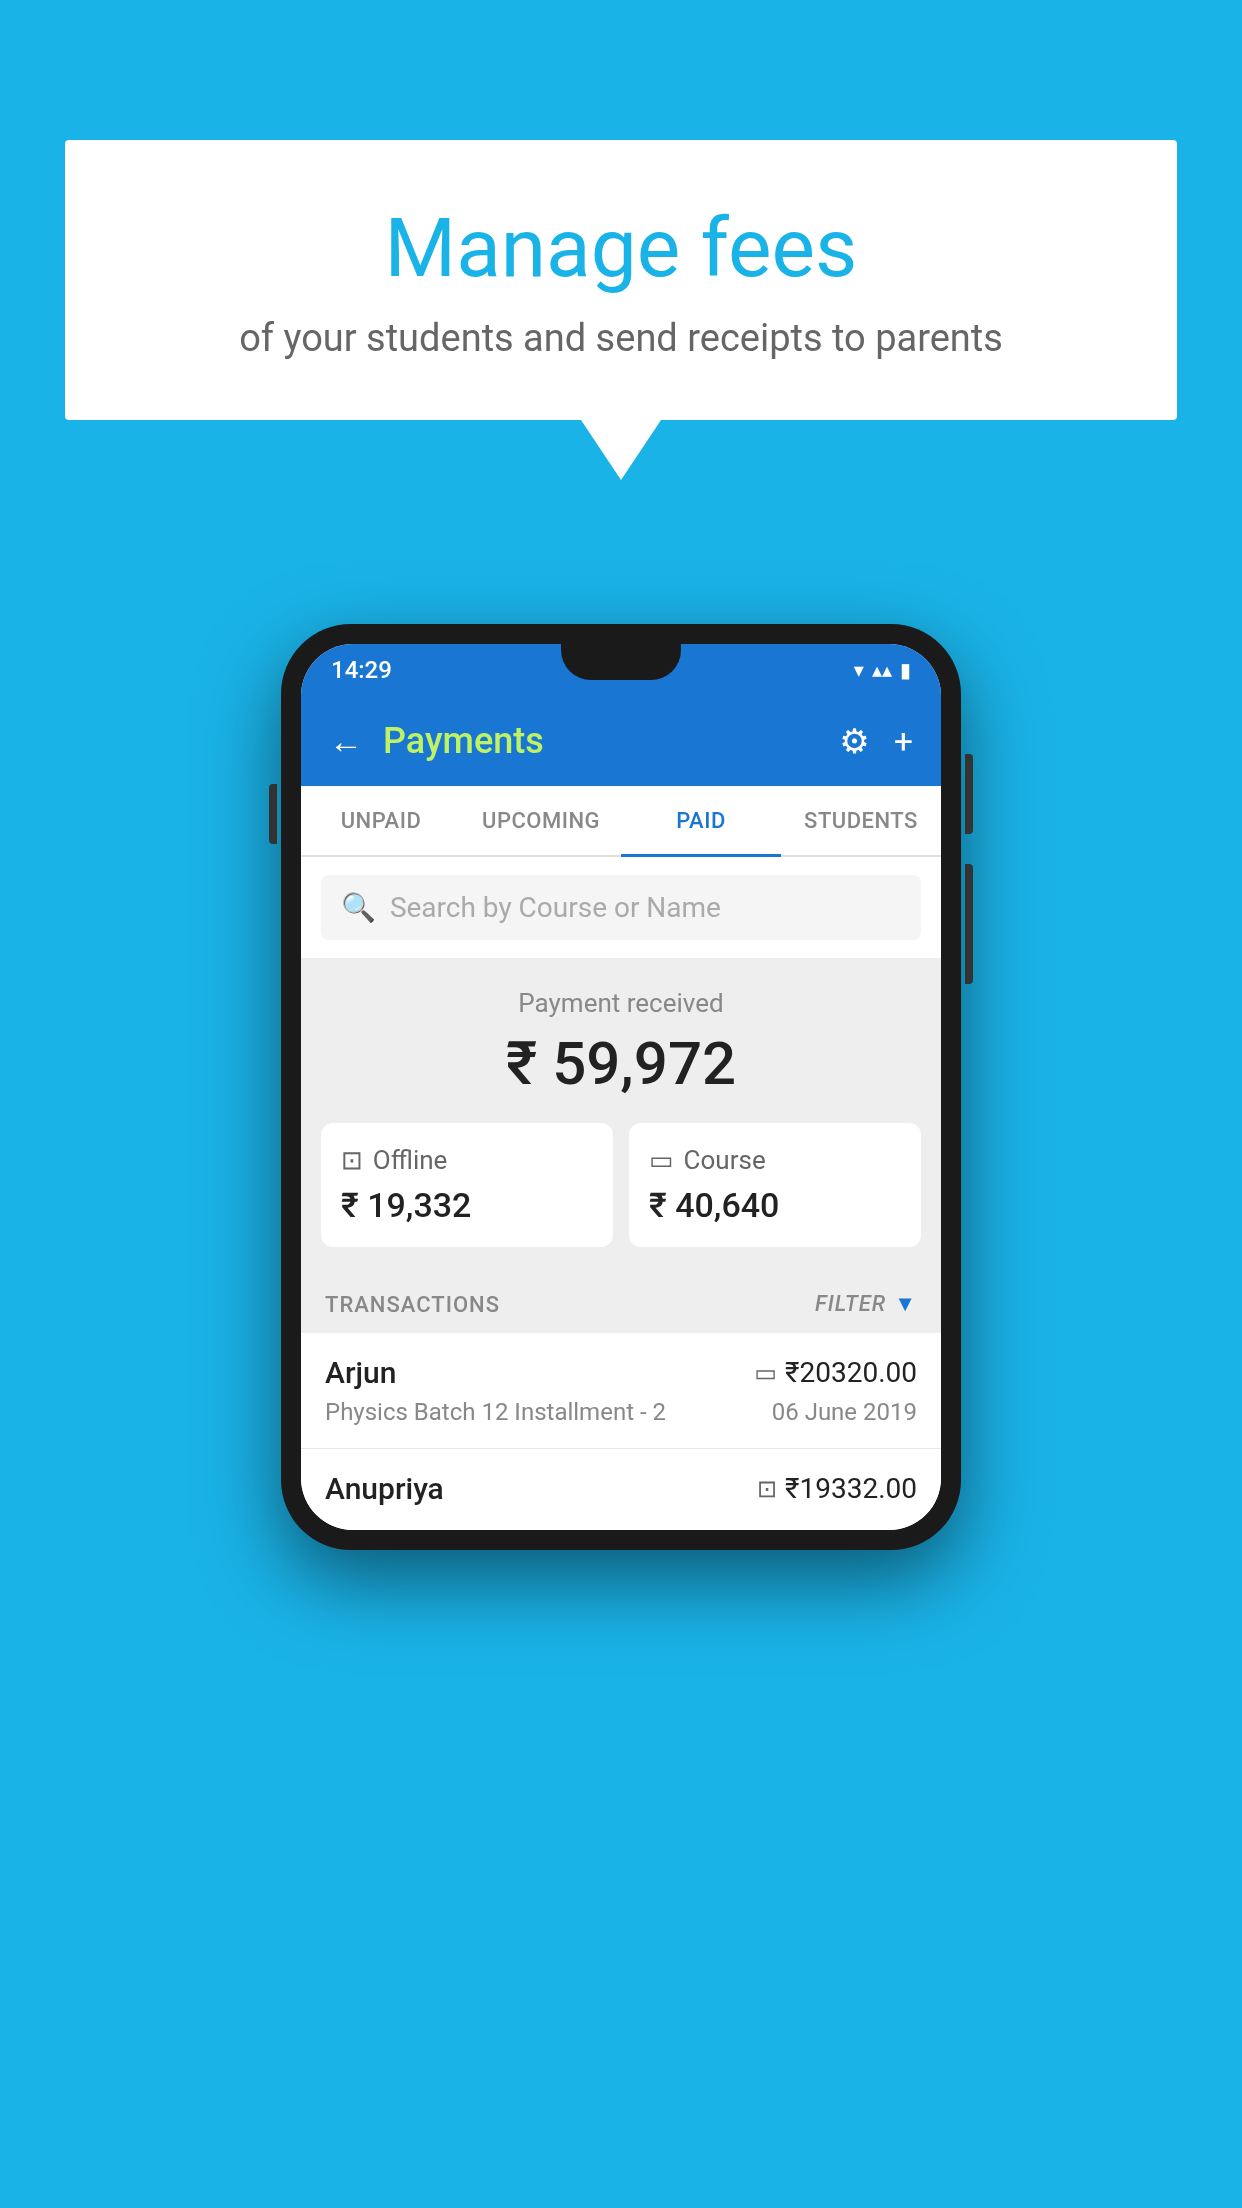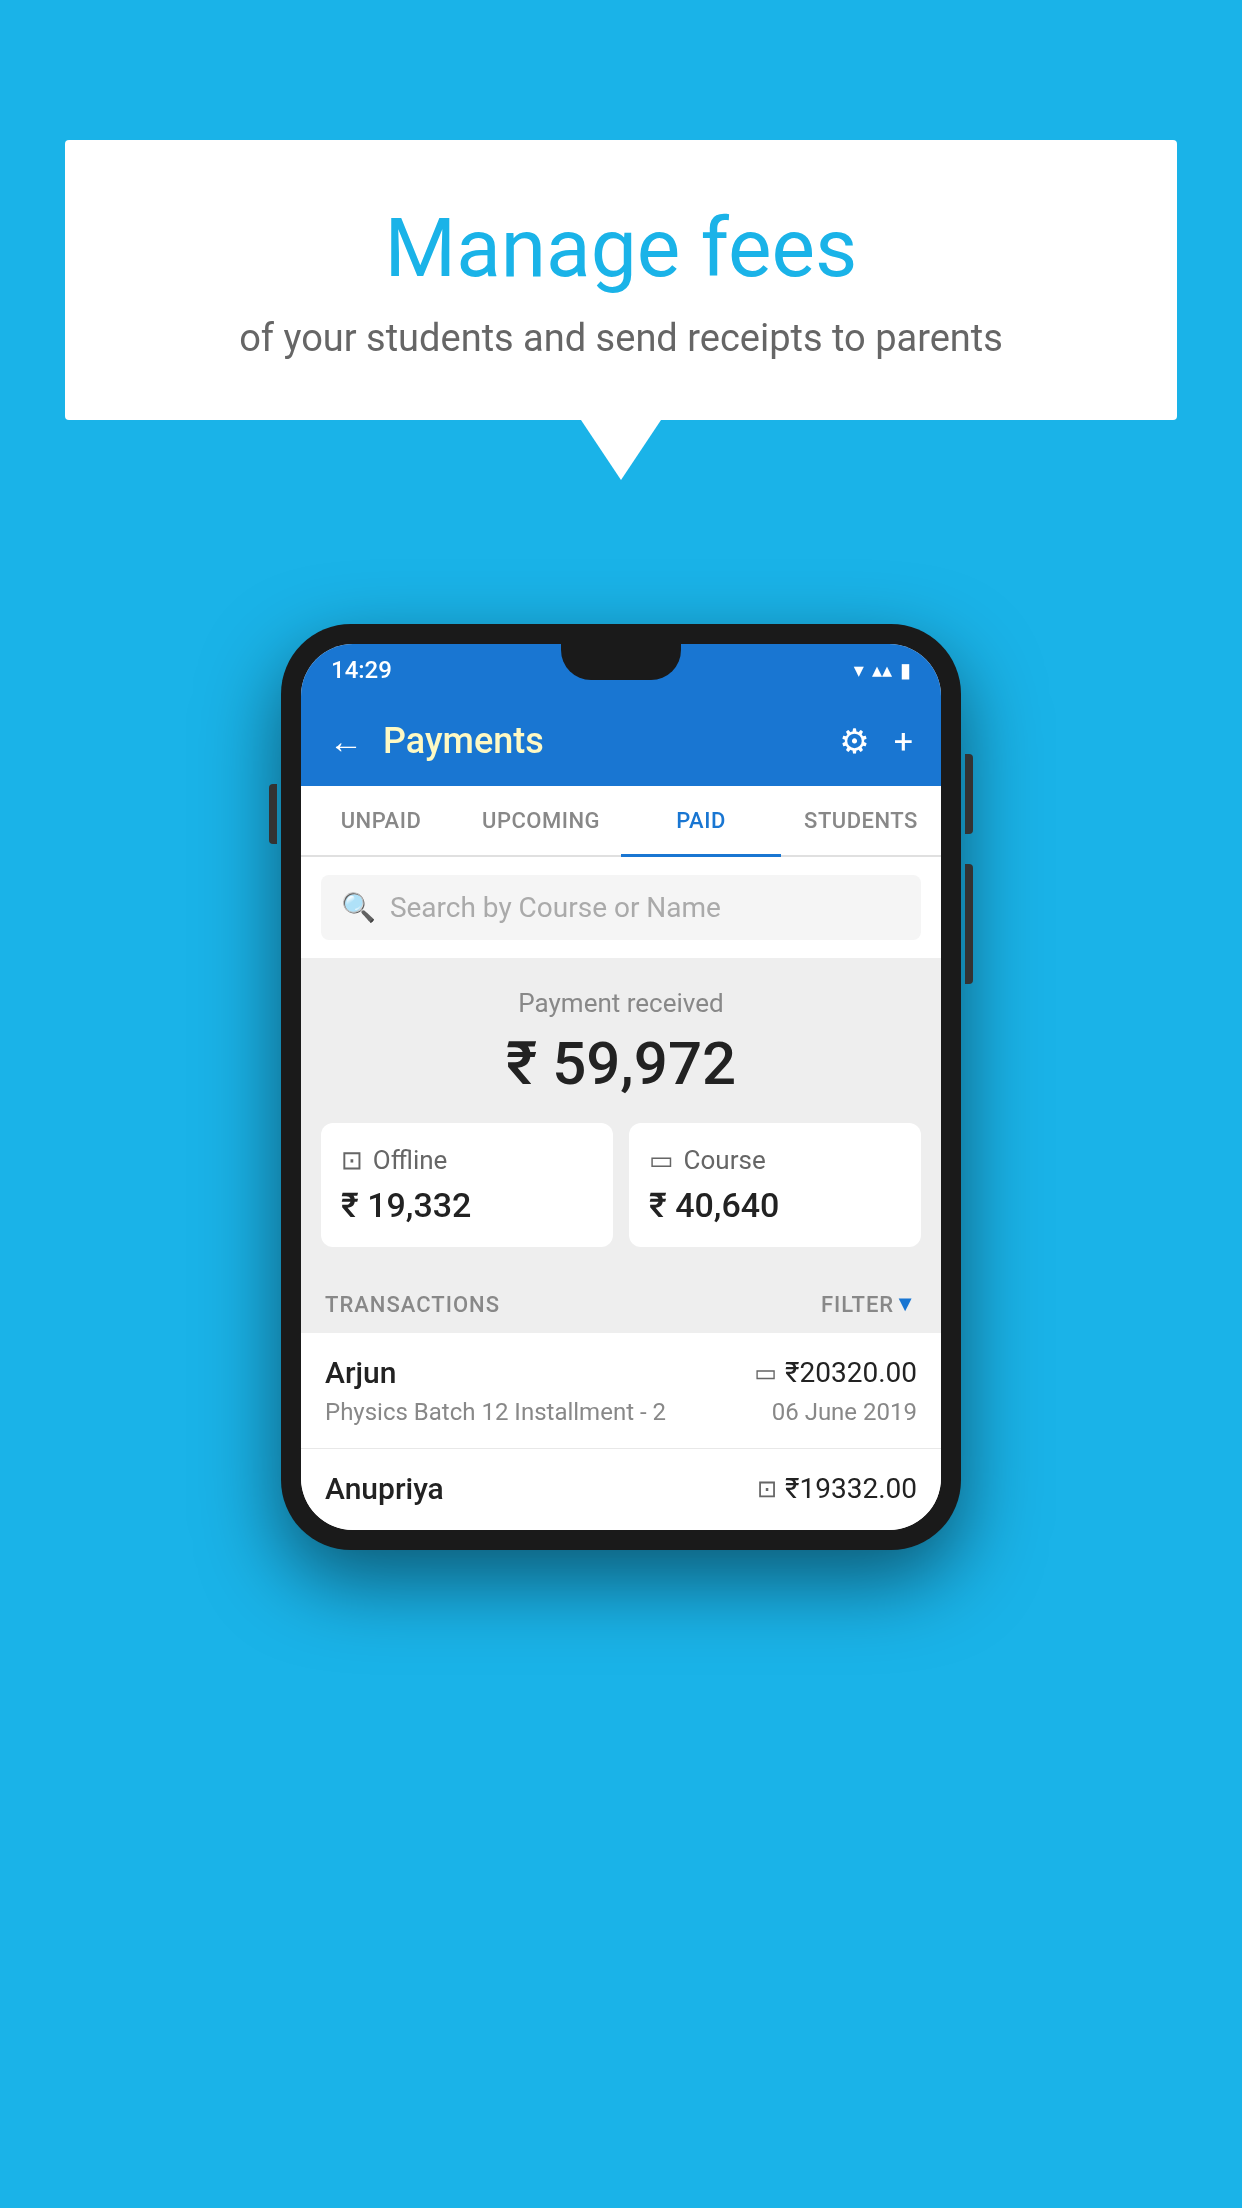--- a/index.html
+++ b/index.html
@@ -130,21 +130,21 @@
       justify-content: space-between;
     }
 
     .app-bar-left {
       display: flex;
       align-items: center;
       gap: 20px;
     }
 
     .app-bar-title {
-      color: #fef9c3;
+      color: #bef264;
       font-size: 36px;
       font-weight: 500;
     }
 
     .app-bar-right {
       display: flex;
       align-items: center;
       gap: 24px;
     }
 
@@ -280,26 +280,26 @@
 
     .transactions-label {
       color: #888;
       font-size: 22px;
       font-weight: 500;
       letter-spacing: 1px;
     }
 
     .filter-btn {
       display: flex;
-      align-items: center;
-      gap: 0;
+      gap: 8px;
       color: #888;
       font-size: 22px;
       font-weight: 500;
       letter-spacing: 1px;
+      font-style: italic;
     }
 
     .filter-icon {
       color: #1976d2;
       font-size: 22px;
     }
 
     
     .transaction-row {
       background: white;

